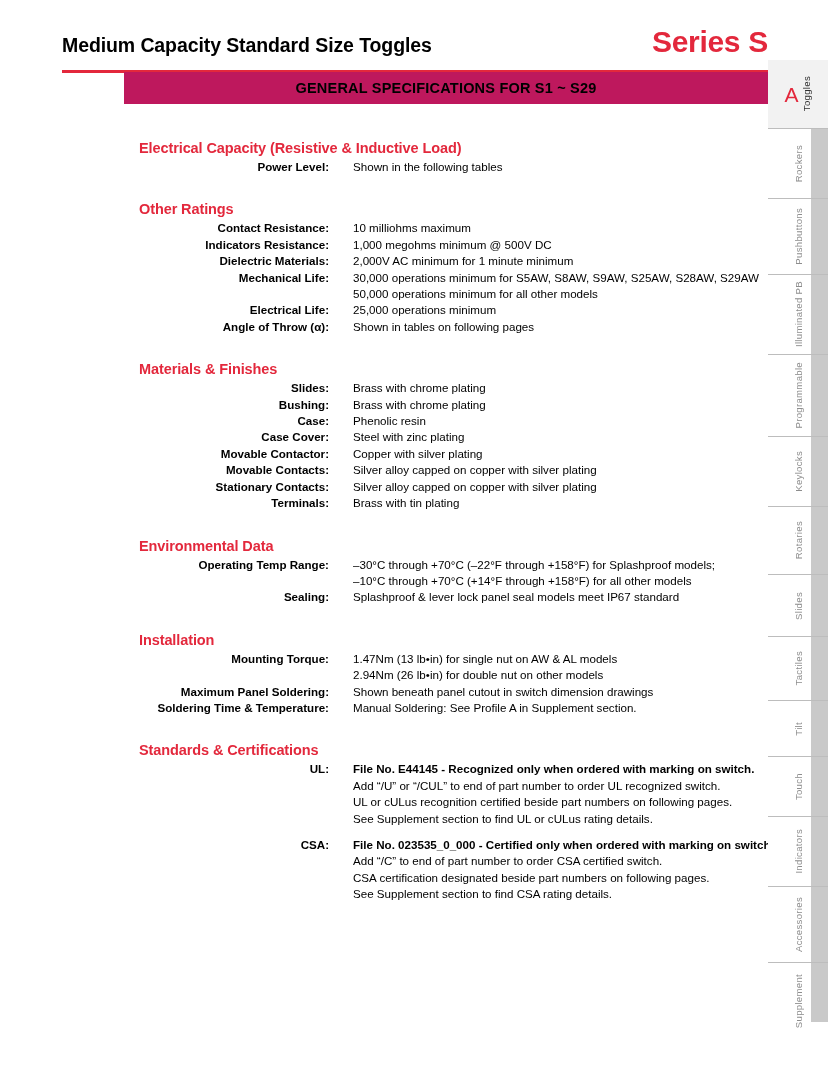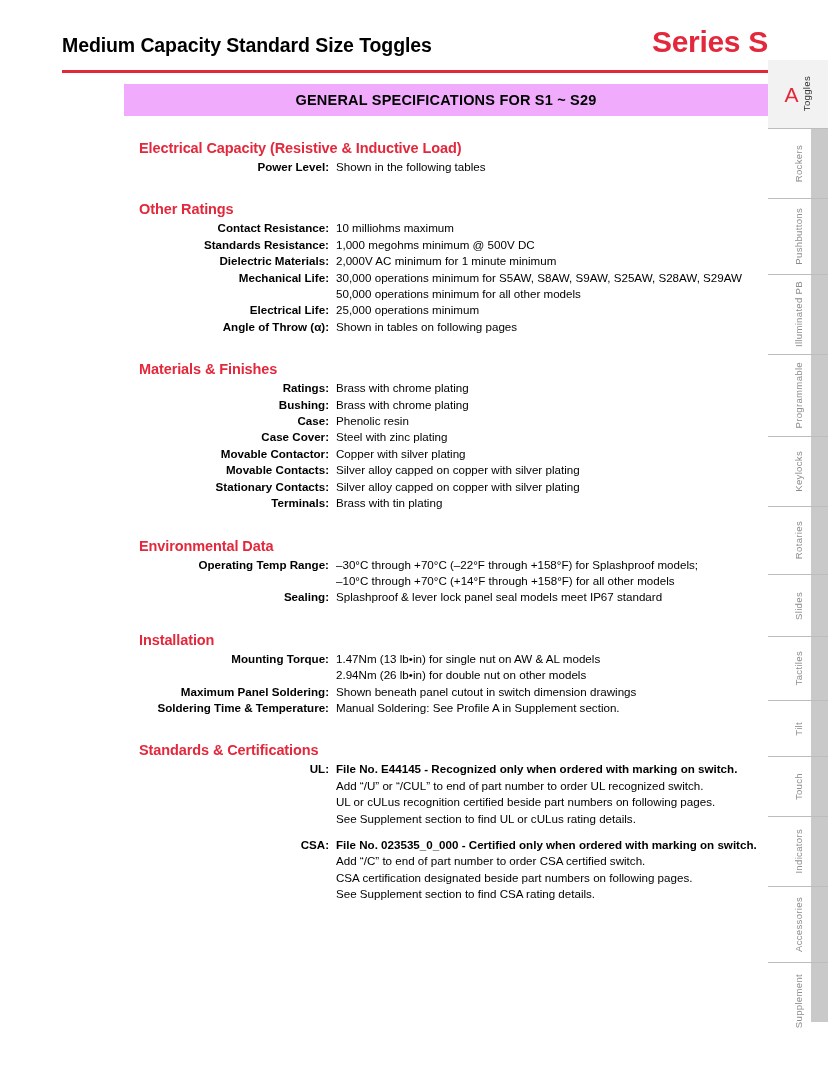--- a/index.html
+++ b/index.html
@@ -29,37 +29,37 @@
     font-size: 30px; font-weight: bold; letter-spacing: -0.3px;
     color: #e3283c; white-space: nowrap;
   }
   .header-rule {
     position: absolute; left: 62px; top: 70px; width: 706px; height: 2.5px;
     background: #e3283c;
   }
 
   
   .banner {
-    position: absolute; left: 124px; top: 84px; width: 644px; height: 32px;
-    background: #f0abfc;
+    position: absolute; left: 124px; top: 72px; width: 644px; height: 32px;
+    background: #be185d;
     display: flex; align-items: center; justify-content: center;
   }
   .banner-text {
     font-size: 14.5px; font-weight: bold; letter-spacing: 0.2px; color: #000;
   }
 
   
   .spec-body { position: absolute; left: 11px; top: 140px; width: 772px; padding-left: 40px; }
   .section { margin-bottom: 0; }
   .section-title {
     color: #e3283c; font-size: 14.5px; font-weight: bold;
     letter-spacing: -0.1px; margin: 0 0 3px 88px;
   }
   .rows { display: block; }
-  .row { display: flex; align-items: flex-start; line-height: 16.4px; }
+  .row { display: flex; align-items: flex-start; line-height: 16.4px; gap: 17px; }
   .lbl {
     width: 285px; text-align: right; padding-right: 7px;
     font-size: 11.6px; font-weight: bold; color: #000; white-space: nowrap;
     flex: 0 0 285px;
   }
   .val {
     font-size: 11.6px; color: #000; white-space: nowrap;
   }
   .val.bold { font-weight: bold; }
   .gap-md { height: 26px; }
@@ -126,21 +126,21 @@
       </div>
       <div class="gap-md"></div>
       <div class="section">
         <div class="section-title">Other Ratings</div>
         <div class="rows">
           <div class="row">
             <div class="lbl">Contact Resistance:</div>
             <div class="val">10 milliohms maximum</div>
           </div>
           <div class="row">
-            <div class="lbl">Standards Resistance:</div>
+            <div class="lbl">Indicators Resistance:</div>
             <div class="val">1,000 megohms minimum @ 500V DC</div>
           </div>
           <div class="row">
             <div class="lbl">Dielectric Materials:</div>
             <div class="val">2,000V AC minimum for 1 minute minimum</div>
           </div>
           <div class="row">
             <div class="lbl">Mechanical Life:</div>
             <div class="val">30,000 operations minimum for S5AW, S8AW, S9AW, S25AW, S28AW, S29AW</div>
           </div>
@@ -156,21 +156,21 @@
             <div class="lbl">Angle of Throw (α):</div>
             <div class="val">Shown in tables on following pages</div>
           </div>
         </div>
       </div>
       <div class="gap-md"></div>
       <div class="section">
         <div class="section-title">Materials &amp; Finishes</div>
         <div class="rows">
           <div class="row">
-            <div class="lbl">Ratings:</div>
+            <div class="lbl">Slides:</div>
             <div class="val">Brass with chrome plating</div>
           </div>
           <div class="row">
             <div class="lbl">Bushing:</div>
             <div class="val">Brass with chrome plating</div>
           </div>
           <div class="row">
             <div class="lbl">Case:</div>
             <div class="val">Phenolic resin</div>
           </div>

